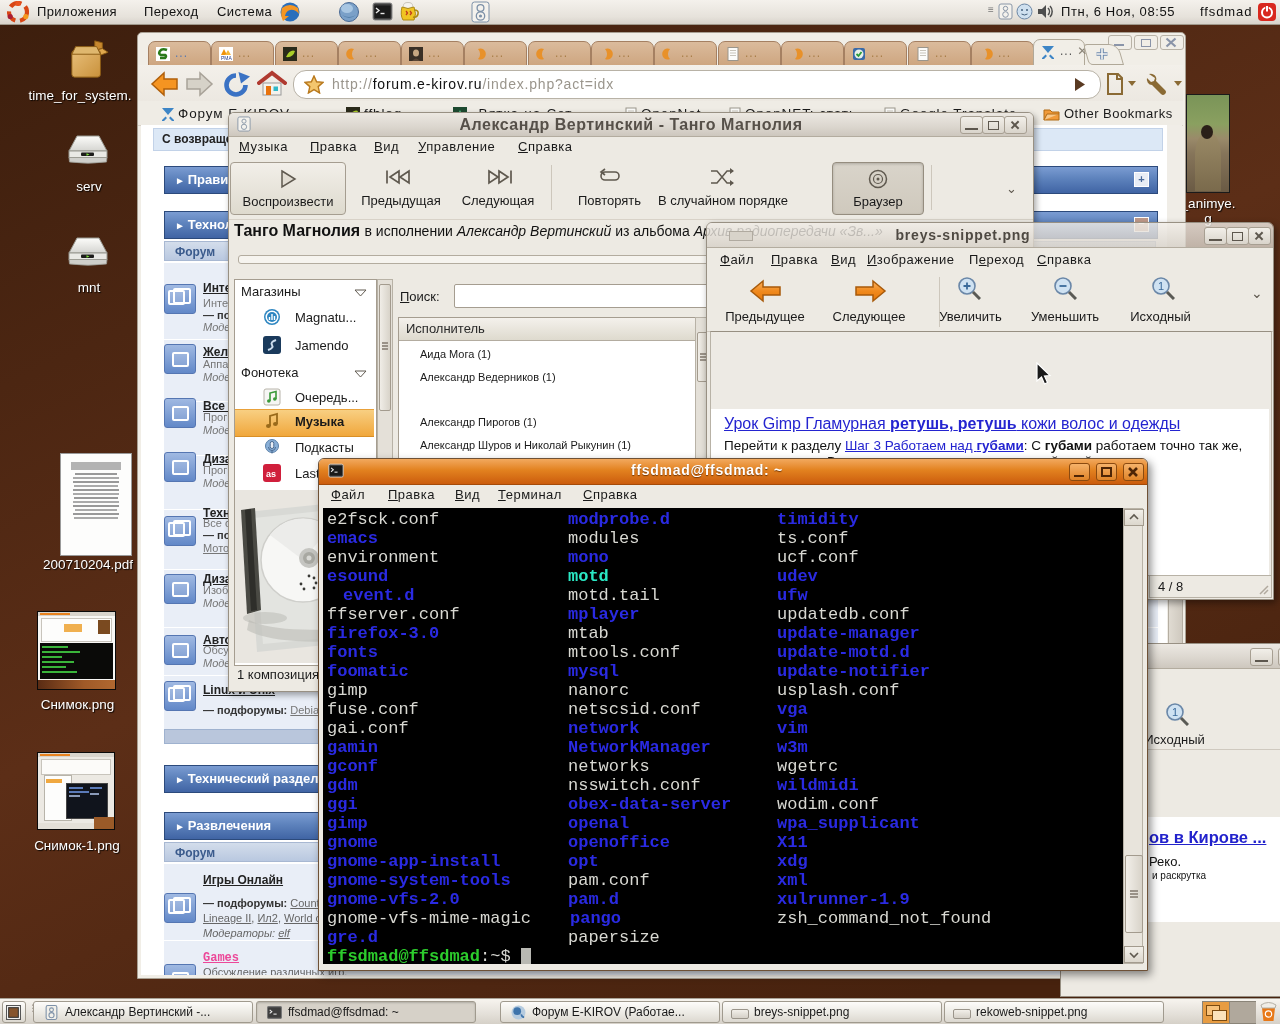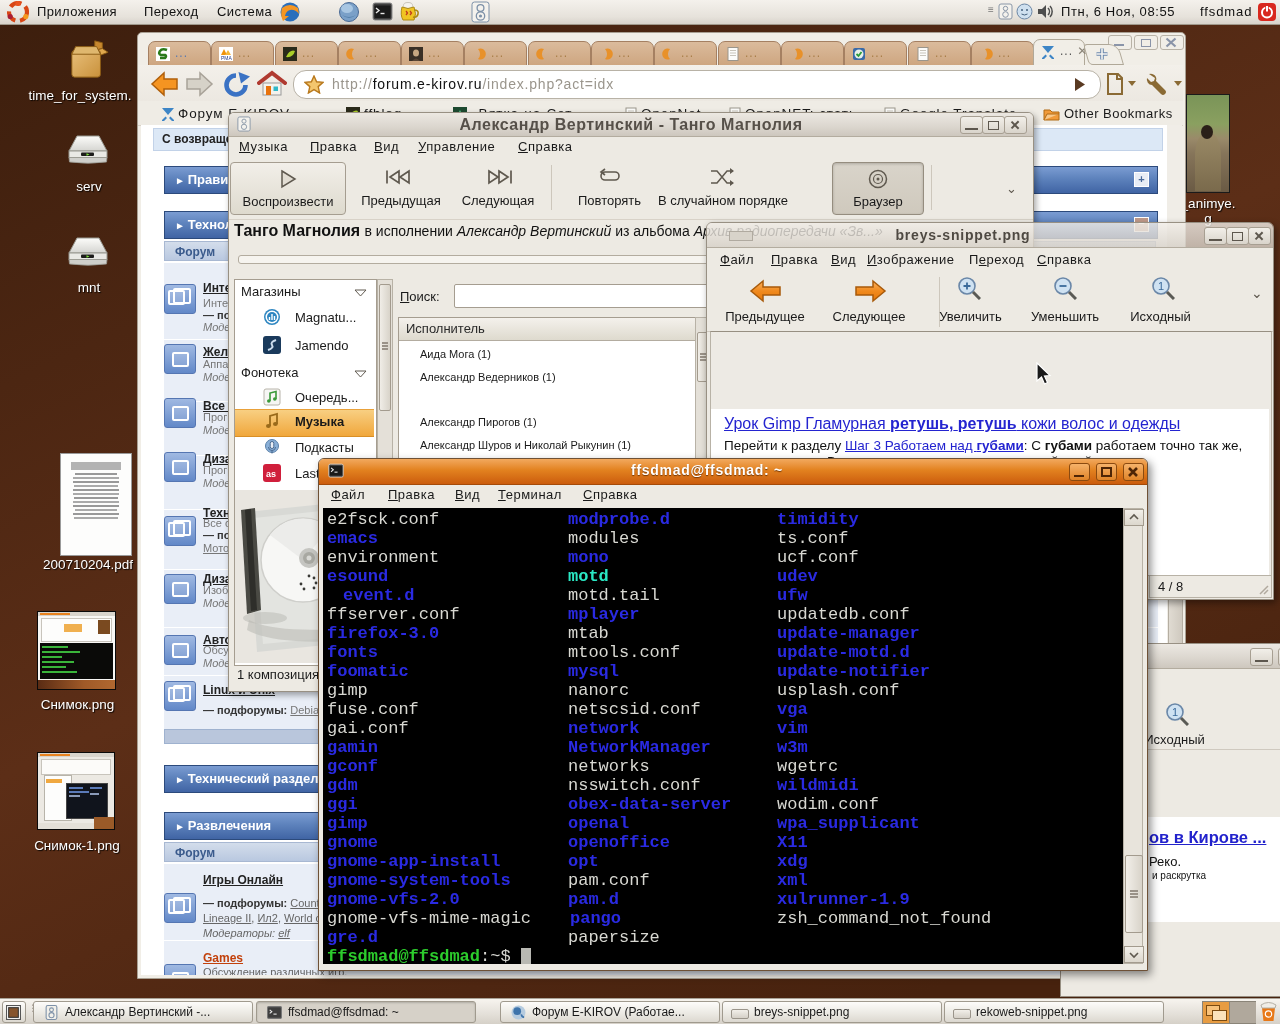--- a/index.html
+++ b/index.html
@@ -442,21 +442,21 @@
       <div class="abs" style="left:23px;top:739px;width:994px;height:111px;background:#e9eef7;"></div>
       <div class="abs" style="left:62px;top:748px;font-size:12px;font-weight:bold;color:#222;text-decoration:underline;">Игры Онлайн</div>
       <div class="fic" style="left:23px;top:768px;">
         <div class="fic2"></div>
         <div class="fic3" style="left:3px;top:5px;"></div>
       </div>
       <div class="abs" style="left:62px;top:772px;font-size:11px;color:#333;"><b>— подфорумы:</b> <u style="color:#666;">Counter-Str</u></div>
       <div class="abs" style="left:62px;top:787px;font-size:11px;color:#666;"><u>Lineage II</u>, <u>Ил2</u>, <u>World of W</u></div>
       <div class="abs" style="left:62px;top:802px;font-size:11px;color:#666;font-style:italic;">Модераторы: <u>elf</u></div>
       <div class="abs" style="left:23px;top:815px;width:994px;height:1px;background:#fff;"></div>
-      <div class="abs" style="left:62px;top:826px;font-size:12px;font-weight:bold;color:#c2410c;text-decoration:underline;">Games</div>
+      <div class="abs" style="left:62px;top:826px;font-size:12px;font-weight:bold;color:#ec4899;text-decoration:underline;font-family:Liberation Mono, monospace;">Games</div>
       <div class="abs" style="left:62px;top:841px;font-size:11px;color:#666;">Обсуждение различных игр.</div>
       <div class="fic" style="left:23px;top:839px;">
         <div class="fic3" style="left:7px;top:7px;"></div>
       </div>
     </div>
  <div class="abs" style="left:1029px;top:92px;width:15px;height:850px;background:#f0ede7;">
   <div style="position:absolute;left:1px;top:255px;width:13px;height:300px;background:linear-gradient(90deg,#e0dbd2,#cfc9bf);border:1px solid #b5aea2;border-radius:7px;"></div>
  </div>
 </div>
 

